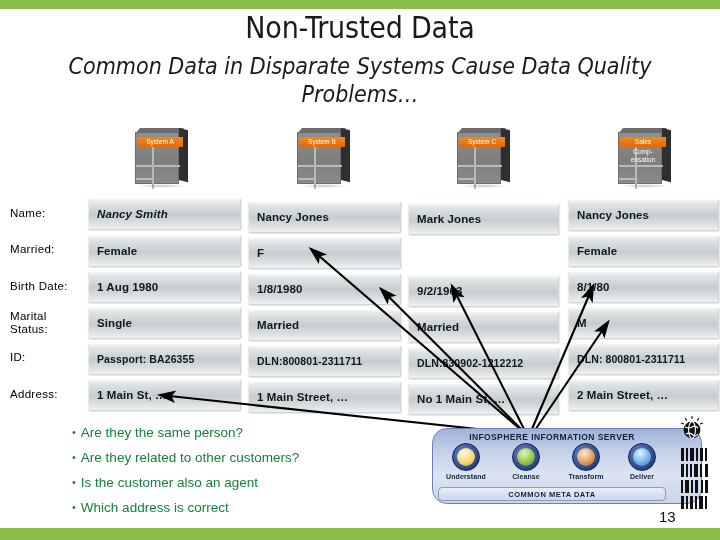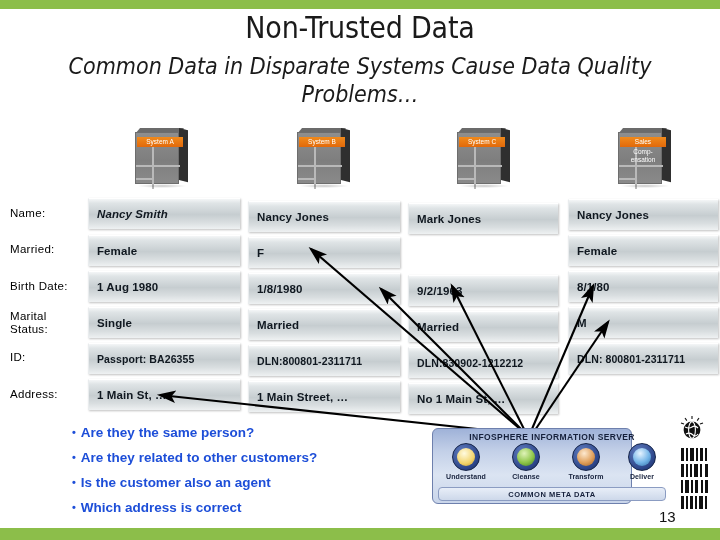--- a/index.html
+++ b/index.html
@@ -127,37 +127,36 @@
   }
   .cell.small span { font-size: 10.5px; }
 
   
   .bullets {
     position: absolute; left: 72px; top: 420px;
     width: 370px;
   }
   .bullets .b {
     font-size: 13.5px;
-    color: #1d4ed8;
+    color: #15803d;
     line-height: 24px;
     white-space: nowrap;
-    font-weight: bold;
   }
   .bullets .b::before {
     content: "\2022";
     font-size: 11px;
     margin-right: 5px;
     vertical-align: 1px;
   }
 
   
   .isp {
     position: absolute; left: 432px; top: 428px;
-    width: 200px; height: 76px;
-    border-radius: 6px;
+    width: 270px; height: 76px;
+    border-radius: 15px;
     background: linear-gradient(180deg,#9fb2d8 0%, #c3d0e8 30%, #dbe4f2 62%, #c9d5ea 100%);
     border: 1px solid #6e80ad;
     box-sizing: border-box;
   }
   .isp .isp-title {
     position: absolute; left: 0; top: 3px; width: 238px;
     text-align: center;
     font-size: 8.5px;
     font-weight: bold;
     color: #16213c;
@@ -361,20 +360,23 @@
     </div>
 
   <div class="cell" style="left:88px;  top:379px; width:152px;">
       <span>1 Main St, …</span>
     </div>
   <div class="cell" style="left:248px; top:381px; width:152px;text-align:center;">
       <span>1 Main Street, …</span>
     </div>
   <div class="cell" style="left:408px; top:383px; width:150px;">
       <span>No 1 Main St, …</span>
+    </div>
+  <div class="cell" style="left:568px; top:379px; width:150px;">
+      <span>2 Main Street, …</span>
     </div>
 
   <svg class="arrows" viewBox="0 0 720 540">
     <defs>
       <marker id="ah" markerWidth="9" markerHeight="9" refX="7.5" refY="3" orient="auto" markerUnits="strokeWidth">
         <path d="M0,0 L9,3 L0,6 L2,3 z" fill="#000000"></path>
       </marker>
     </defs>
     <g stroke="#000000" stroke-width="2.1" fill="none" marker-end="url(#ah)">
       <line x1="527" y1="435" x2="311" y2="249"></line>

